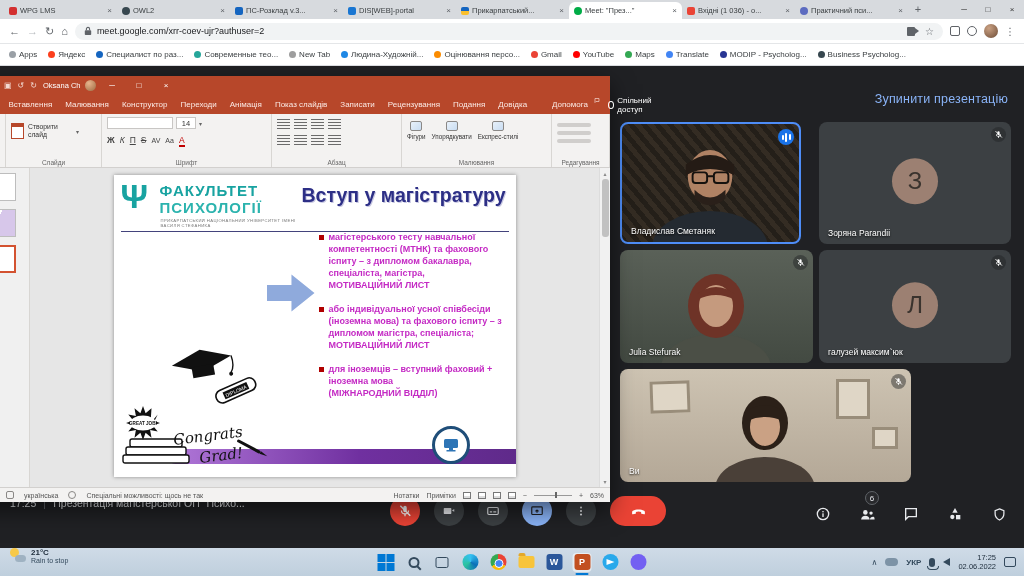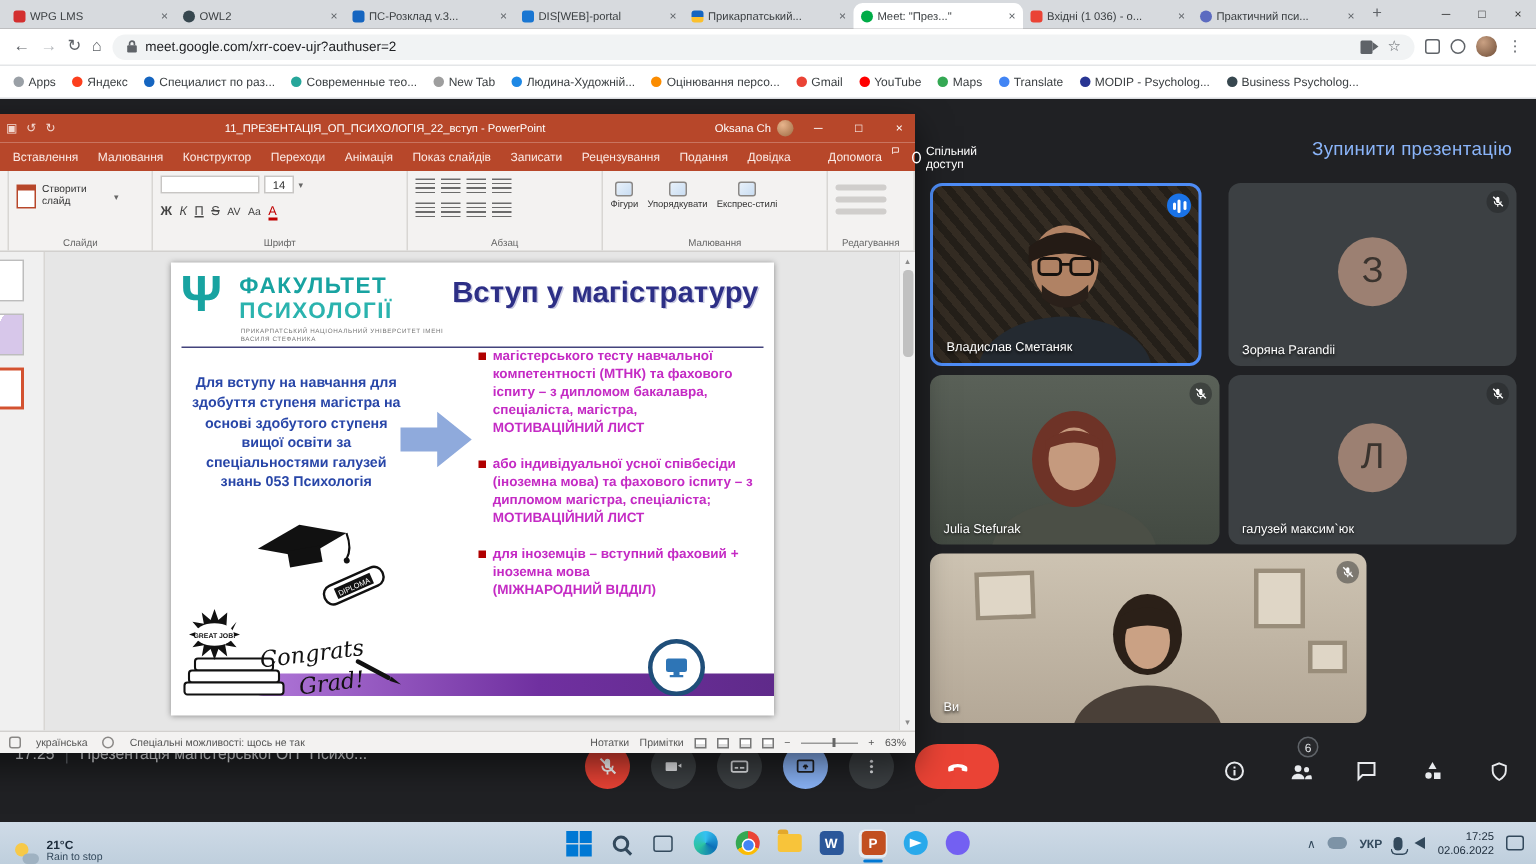--- a/index.html
+++ b/index.html
@@ -143,21 +143,21 @@
 
   .ppt-status{height:15px;background:#f3f2f1;border-top:1px solid #d2d0ce;display:flex;align-items:center;font-size:7px;color:#555;padding-left:96px;gap:10px;flex:none}
   .stico{width:8px;height:8px;border:1px solid #8a8886;border-radius:2px;flex:none}
   .st-right{margin-left:auto;display:flex;align-items:center;gap:7px;padding-right:6px}
   .viewico{width:8px;height:7px;border:1px solid #777;background:linear-gradient(to bottom,#fff 60%,#ddd 60%)}
   .zoomline{width:38px;height:1px;background:#999;position:relative}
   .zoomline i{position:absolute;left:55%;top:-2.5px;width:2px;height:6px;background:#666}
 
   
   .taskbar{position:absolute;left:0;bottom:0;width:1024px;height:28px;background:linear-gradient(#cfdbe7,#bfcfdd);display:flex;align-items:center;z-index:40;color:#1c2b3a}
-  .weather{display:flex;align-items:flex-end;gap:5px;padding:0 10px;height:100%}
+  .weather{display:flex;align-items:flex-start;gap:5px;padding:0 10px;height:100%}
   .wicon{width:16px;height:14px;position:relative}
   .wicon::before{content:"";position:absolute;left:0;top:0;width:9px;height:9px;border-radius:50%;background:#f7c948}
   .wicon::after{content:"";position:absolute;right:0;bottom:0;width:11px;height:7px;border-radius:4px;background:#9fb2c2}
   .wtxt{display:flex;flex-direction:column;line-height:1.15}
   .wtemp{font-size:8px;font-weight:bold}
   .wdesc{font-size:7px;color:#33495c}
   .tb-center{position:absolute;left:50%;transform:translateX(-50%);display:flex;align-items:center;gap:9px;height:100%}
   .tbico{width:19px;height:19px;border-radius:4px;display:flex;align-items:center;justify-content:center;position:relative}
   .startico{display:grid;grid-template-columns:8px 8px;grid-template-rows:8px 8px;gap:1px}
   .startico i{background:#0078d4}
@@ -477,21 +477,20 @@
   </div>
 
   <div class="ppt">
 
     <div class="ppt-title">
       <span class="qa">
         <span>▣</span>
         <span>↺</span>
         <span>↻</span>
       </span>
-      <span class="ptitle">11_ПРЕЗЕНТАЦІЯ_ОП_ПСИХОЛОГІЯ_22_вступ  -  PowerPoint</span>
       <span class="acct">
         <span>Oksana Ch</span>
         <span class="av"></span>
       </span>
       <span class="pwinbtn">─</span>
       <span class="pwinbtn">□</span>
       <span class="pwinbtn">×</span>
     </div>
 
     <div class="ppt-tabs">
@@ -594,21 +593,20 @@
       </div>
 
       <div class="workspace">
         <div class="slide">
           <span class="psi">Ψ</span>
           <span class="fac1">ФАКУЛЬТЕТ</span>
           <span class="fac2">ПСИХОЛОГІЇ</span>
           <span class="univ">ПРИКАРПАТСЬКИЙ НАЦІОНАЛЬНИЙ УНІВЕРСИТЕТ ІМЕНІ ВАСИЛЯ СТЕФАНИКА</span>
           <span class="stitle">Вступ у магістратуру</span>
           <span class="shr"></span>
-          <div class="intro">Для вступу на навчання для здобуття ступеня магістра на основі здобутого ступеня вищої освіти за спеціальностями галузей знань 053 Психологія</div>
           <span class="bigarrow"></span>
           <div class="bullets">
             <div class="bul">
                 <span class="sq"></span>
                 <span class="tx"><span>магістерського тесту навчальної компетентності (МТНК) та фахового іспиту – з дипломом бакалавра, спеціаліста, магістра,</span><span class="emph">МОТИВАЦІЙНИЙ ЛИСТ</span></span>
               </div>
             <div class="bul">
                 <span class="sq"></span>
                 <span class="tx"><span>або індивідуальної усної співбесіди (іноземна мова) та фахового іспиту – з дипломом магістра, спеціаліста;</span><span class="emph">МОТИВАЦІЙНИЙ ЛИСТ</span></span>
               </div>

